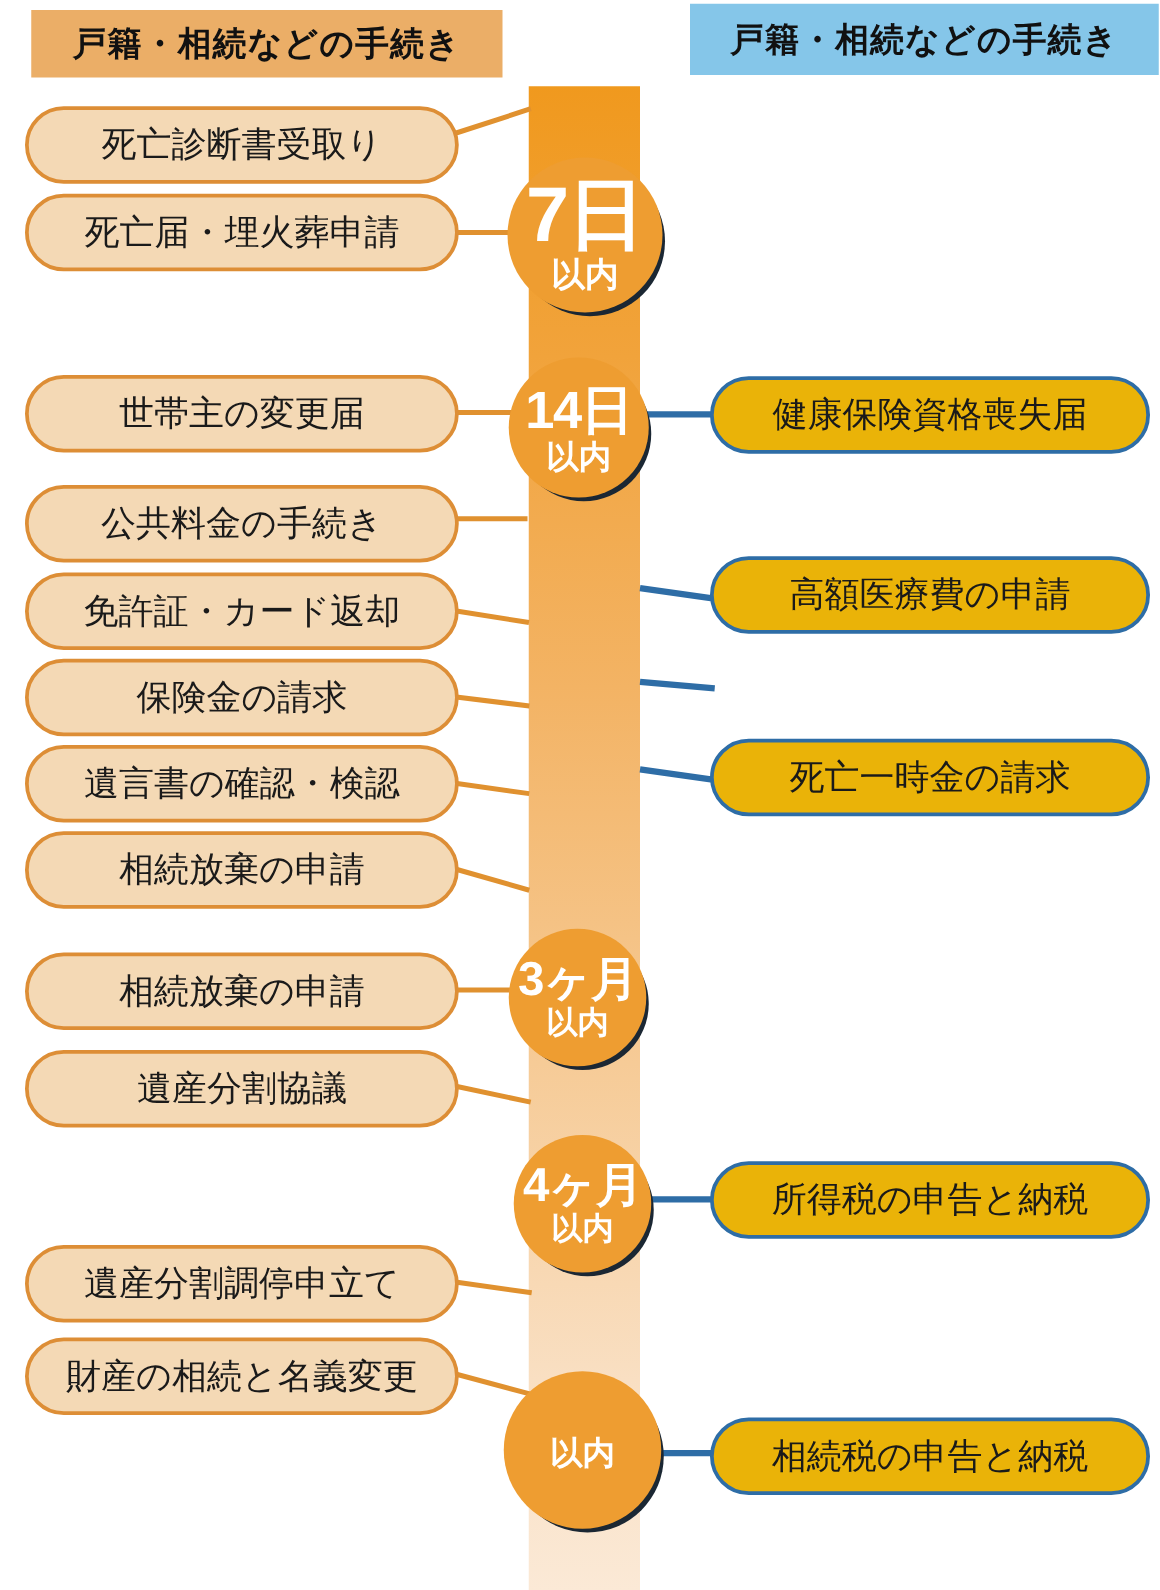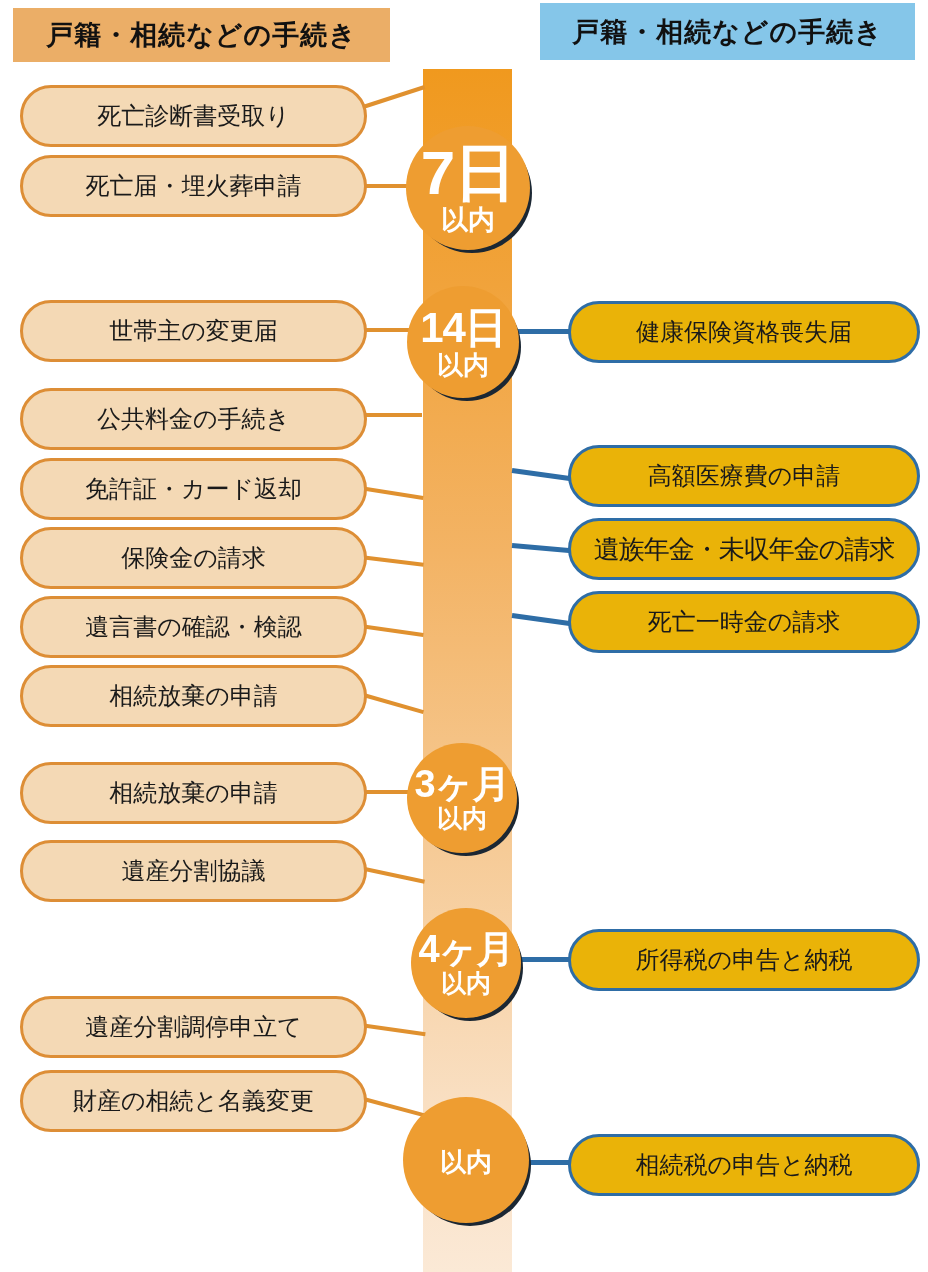--- a/index.html
+++ b/index.html
@@ -2,35 +2,35 @@
 <html><head>
 <meta charset="utf-8">
 <style>
   html,body{margin:0;padding:0;background:#ffffff;}
   .canvas{
     position:relative;width:928px;height:1272px;background:#ffffff;overflow:hidden;
     font-family:"Liberation Sans","DejaVu Sans",sans-serif;color:#1a1a1a;
   }
   .hdr{
     position:absolute;display:flex;align-items:center;justify-content:center;
-    font-weight:bold;font-size:27px;color:#111;letter-spacing:1px;
+    font-weight:bold;font-size:27px;color:#111;letter-spacing:1px;margin-left:12px;
   }
   .hdr-left{left:13px;top:8px;width:377px;height:54px;background:#EBAE67;}
   .hdr-right{left:540px;top:3px;width:375px;height:57px;background:#85C6E9;}
   .bar{
     position:absolute;left:423px;top:69px;width:89px;height:1203px;z-index:1;
     background:linear-gradient(180deg,#F0991E 0%,#F1A33B 18%,#F3B364 40%,#F6CB97 65%,#F9DFC2 86%,#FBE9D6 100%);
   }
   .conn{position:absolute;z-index:2;transform-origin:left center;}
   .conn.o{height:4px;background:#E0912F;}
   .conn.b{height:5px;background:#2E6DA6;}
   .pill{
     position:absolute;z-index:4;height:62px;box-sizing:border-box;
     display:flex;align-items:center;justify-content:center;
-    border-radius:31px;font-size:24px;white-space:nowrap;
+    border-radius:31px;font-size:28px;white-space:nowrap;
   }
   .pill.left{left:20px;width:347px;background:#F4D9B5;border:3px solid #DD8E36;}
   .pill.right{left:568px;width:352px;background:#eab308;border:3px solid #2E6DA6;}
   .pill.tight{font-size:26px;letter-spacing:-1px;}
   .circle{
     position:absolute;z-index:3;border-radius:50%;background:#EE9D31;
     box-shadow:4px 5px 0 -2px #1B2733;
     display:flex;flex-direction:column;align-items:center;justify-content:center;
     color:#ffffff;font-weight:bold;line-height:1;text-align:center;
   }
@@ -137,23 +137,20 @@
   <div class="pill left" style="top:1070px;">
       <span>財産の相続と名義変更</span>
     </div>
 
   <div class="pill right" style="top:301px;">
       <span>健康保険資格喪失届</span>
     </div>
   <div class="pill right" style="top:445px;">
       <span>高額医療費の申請</span>
     </div>
-  <div class="pill right tight" style="top:518px;">
-      <span>遺族年金・未収年金の請求</span>
-    </div>
   <div class="pill right" style="top:591px;">
       <span>死亡一時金の請求</span>
     </div>
   <div class="pill right" style="top:1134px;">
       <span>相続税の申告と納税</span>
     </div>
   <div class="pill right" style="top:929px;">
       <span>所得税の申告と納税</span>
     </div>
 

